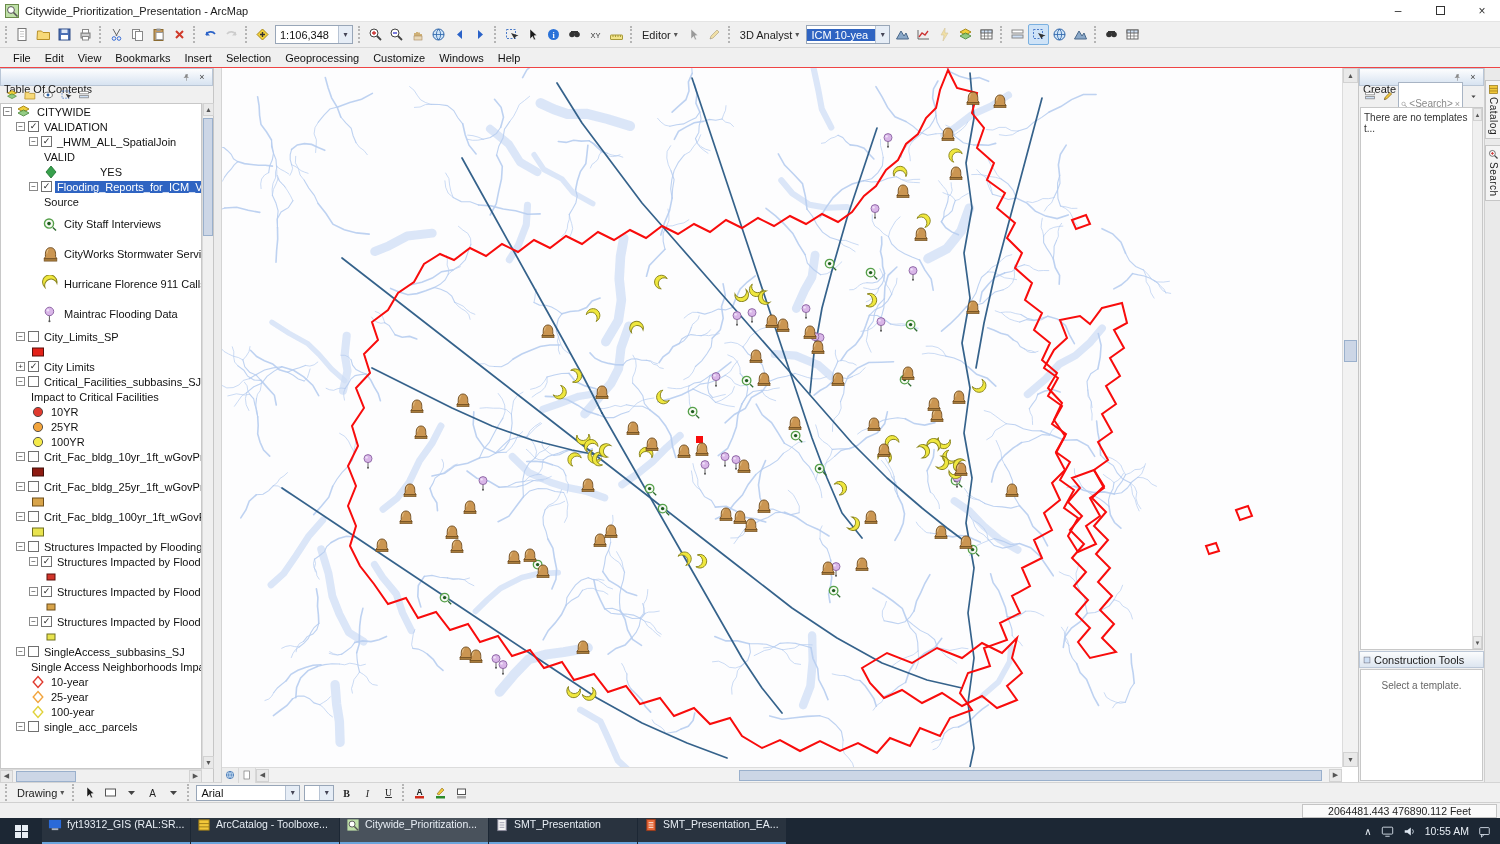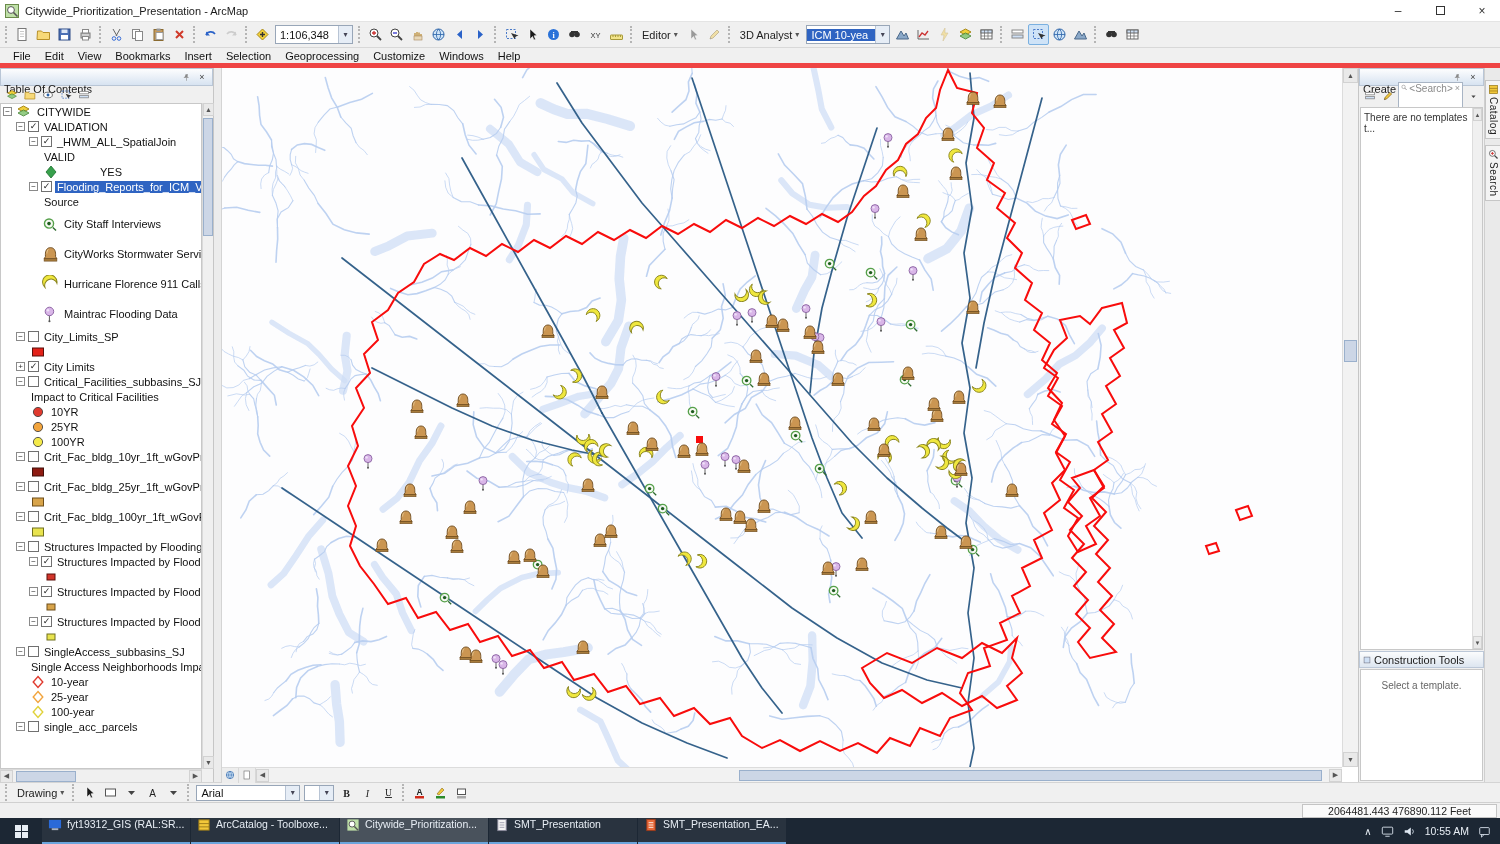--- a/index.html
+++ b/index.html
@@ -18,21 +18,21 @@
 .tbtn{width:21px;height:21px;display:inline-flex;align-items:center;justify-content:center;border:1px solid transparent;border-radius:2px;flex:0 0 21px;}
 .tbtn.gray{opacity:.4;}
 .tbtn.act{background:#cfe3f7;border-color:#7ab0e0;}
 .tlabel{display:inline-flex;align-items:center;gap:3px;padding:2px 5px;color:#222;}
 .tchev{font-size:8px;color:#555;}
 .combo{height:19px;background:#fff;border:1px solid #98a6b8;display:inline-flex;align-items:center;margin:0 2px;overflow:hidden;}
 .combo-v{flex:1;padding:0 4px;white-space:nowrap;overflow:hidden;color:#111;}
 .combo-v.selv{background:#2f64c2;color:#fff;}
 .combo-a{width:14px;align-self:stretch;background:#e6edf6;border-left:1px solid #b8c4d4;display:flex;align-items:center;justify-content:center;font-size:8px;color:#445;}
 
-.menubar{height:20px;flex:0 0 20px;background:#f0f0f0;border-bottom:5px solid #ef4444;display:flex;align-items:center;padding-left:6px;}
+.menubar{height:20px;flex:0 0 20px;background:#f0f0f0;border-bottom:1px solid #ef4444;display:flex;align-items:center;padding-left:6px;}
 .menu-item{padding:2px 7px;color:#111;}
 
 .work{flex:1;min-height:0;display:flex;}
 .toc{width:214px;flex:0 0 214px;background:#f0f0f0;display:flex;flex-direction:column;position:relative;border-right:1px solid #c6c6c6;}
 .panel-head{height:18px;flex:0 0 18px;background:linear-gradient(#fdfdfe,#d7e3f1);border:1px solid #b9c6d6;display:flex;align-items:center;justify-content:space-between;padding:0 3px;}
 .panel-head .ph-title{color:#1a1a1a;margin-top:23px;}
 .ph-btns{display:flex;gap:2px;}
 .ph-btn{width:14px;height:13px;display:flex;align-items:center;justify-content:center;font-size:9px;color:#444;border:1px solid transparent;}
 .toc-tools{height:17px;flex:0 0 17px;display:flex;align-items:center;gap:1px;padding:1px 3px;}
 .toc-toolbtn{width:17px;height:15px;display:flex;align-items:center;justify-content:center;border:1px solid transparent;}
@@ -58,21 +58,21 @@
 .mapwrap{flex:1;min-width:0;position:relative;background:#fff;}
 #mapsvg{position:absolute;left:0;top:0;}
 .map-vscroll{position:absolute;right:0;top:0;bottom:15px;width:16px;background:#f2f2f2;border-left:1px solid #dcdcdc;}
 .map-vscroll .sarrow{width:15px;height:15px;}
 .map-hscroll{position:absolute;left:0;right:16px;bottom:0;height:15px;background:#f2f2f2;border-top:1px solid #dcdcdc;display:flex;align-items:center;}
 .viewbtn{width:17px;height:15px;display:flex;align-items:center;justify-content:center;background:#ededed;border-right:1px solid #d8d8d8;}
 
 .cf{width:126px;flex:0 0 126px;background:#f0f0f0;border-left:1px solid #c6c6c6;display:flex;flex-direction:column;}
 .cf-toolbar{height:20px;flex:0 0 20px;display:flex;align-items:center;gap:2px;padding:1px 2px;}
 .cf-btn{width:17px;height:16px;display:flex;align-items:center;justify-content:center;border:1px solid transparent;}
-.cf-search{flex:1;height:28px;background:#fff;border:1px solid #a8b4c4;display:flex;align-items:flex-start;padding:0 2px;color:#8a8a8a;font-size:10px;gap:2px;overflow:hidden;}
+.cf-search{flex:1;height:28px;background:#fff;border:1px solid #a8b4c4;display:flex;align-items:flex-end;padding:0 2px;color:#8a8a8a;font-size:10px;gap:2px;overflow:hidden;}
 .cf-search .sx{margin-left:auto;color:#999;font-size:9px;}
 .cf-body{flex:1;background:#fff;border:1px solid #c8c8c8;margin:1px;position:relative;padding:4px 3px;font-size:10px;color:#333;overflow:hidden;}
 .cf-scroll{position:absolute;right:0;top:0;bottom:0;width:10px;background:#f0f0f0;border-left:1px solid #ddd;display:flex;flex-direction:column;justify-content:space-between;}
 .cf-scroll .sarrow{width:9px;height:11px;font-size:6px;}
 .ct-head{height:17px;flex:0 0 17px;background:linear-gradient(#fbfcfd,#dde6f0);border:1px solid #bcc8d8;display:flex;align-items:center;gap:3px;padding:0 3px;color:#1a1a1a;}
 .ct-body{height:112px;flex:0 0 112px;background:#fff;border:1px solid #c8c8c8;margin:1px;display:flex;justify-content:center;padding-top:10px;color:#666;font-size:10px;}
 
 .tabstrip{width:16px;flex:0 0 16px;background:#eaeaea;border-left:1px solid #cfcfcf;display:flex;flex-direction:column;align-items:center;padding-top:12px;gap:6px;}
 .vtab{display:flex;flex-direction:column;align-items:center;gap:2px;background:#f4f4f4;border:1px solid #c6c6c6;border-right:none;padding:3px 0;width:15px;}
 .vtab-label{writing-mode:vertical-rl;font-size:10px;color:#222;letter-spacing:.5px;}

